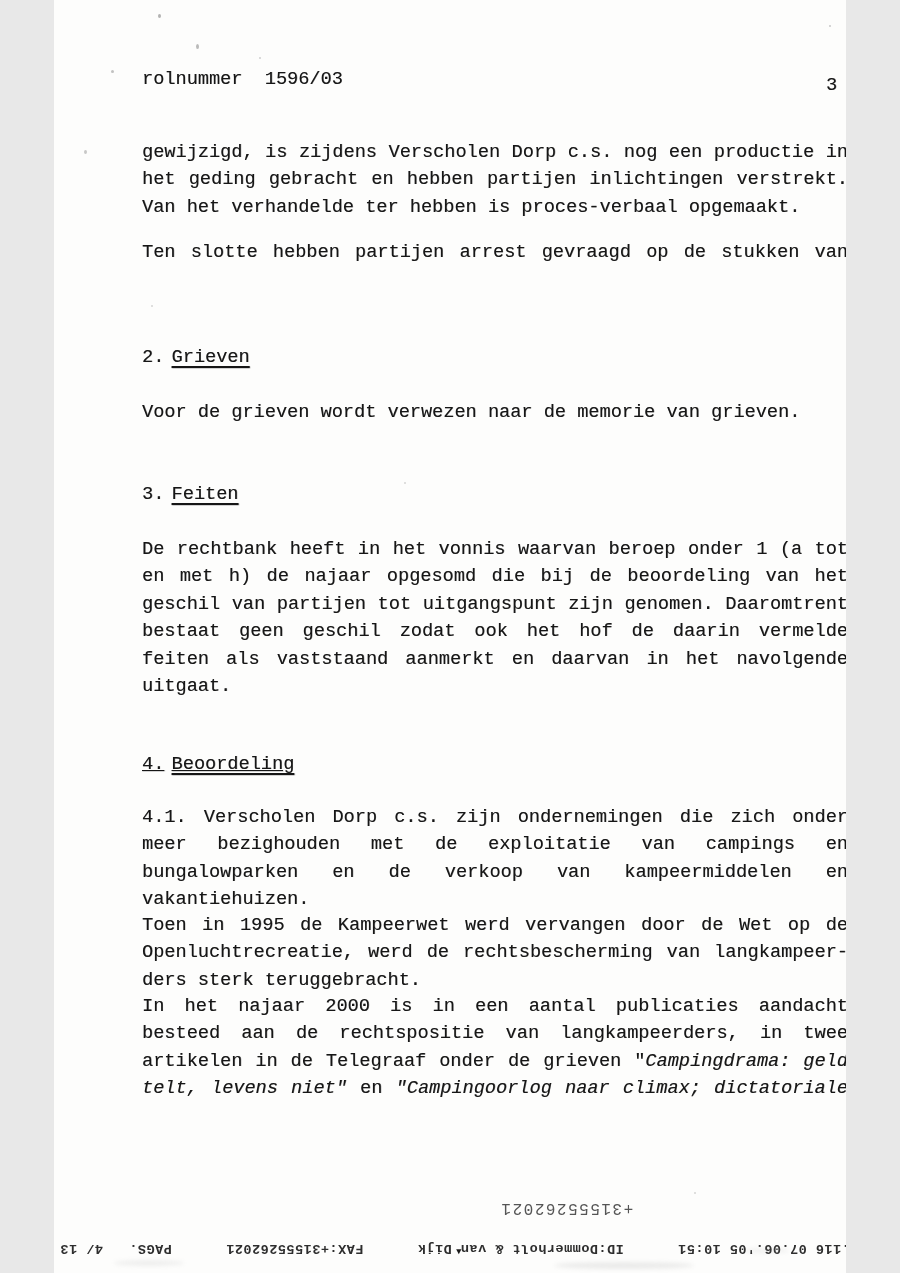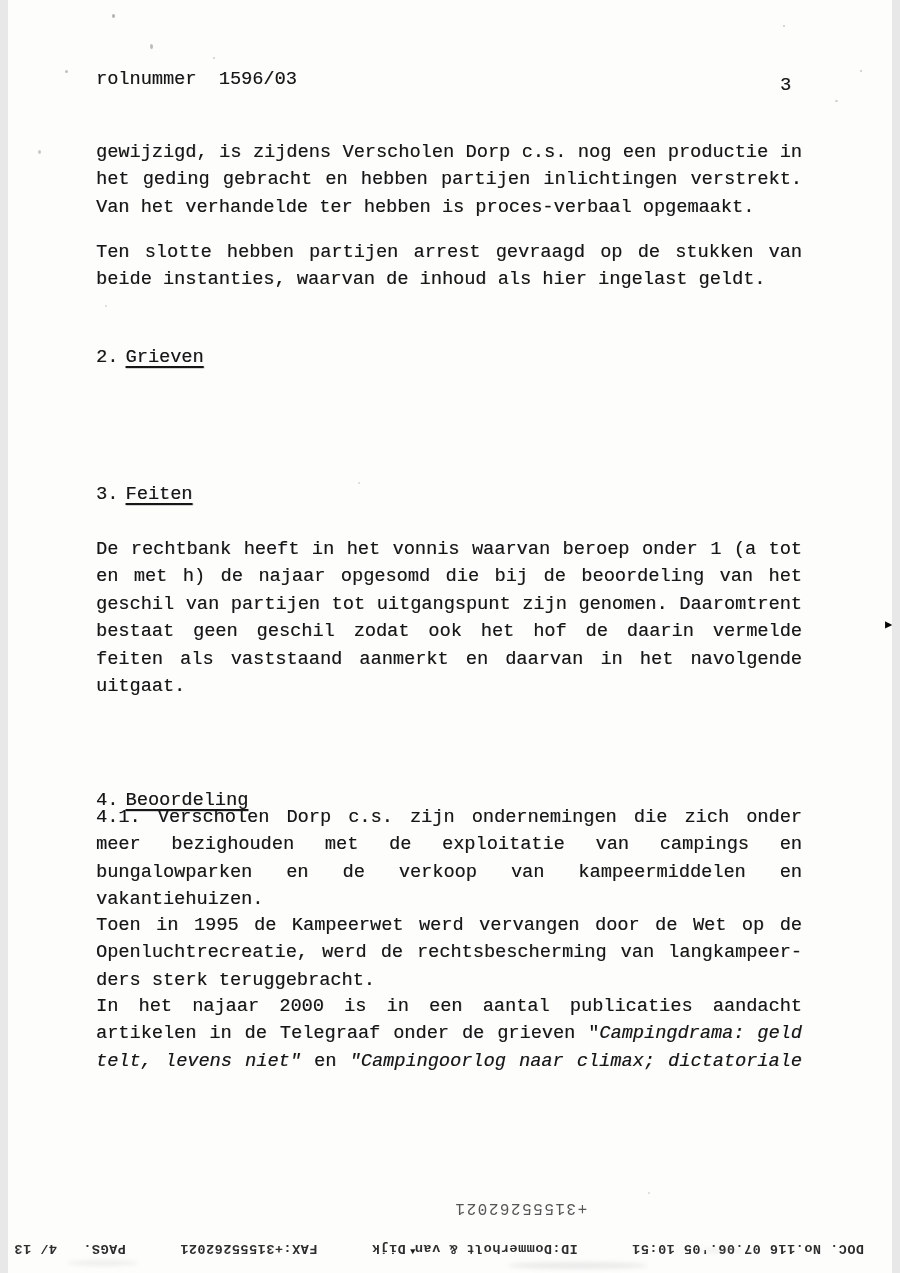--- a/index.html
+++ b/index.html
@@ -1,17 +1,17 @@
 <!DOCTYPE html>
 <html><head>
 <meta charset="utf-8">
 <style>
   html,body{margin:0;padding:0;background:#e8e8e8;}
   .page{
-    position:relative;width:884px;height:1273px;margin:0 auto;
+    position:relative;width:792px;height:1273px;margin:0 auto;
     background:#fdfdfc;color:#161616;overflow:hidden;
     font-family:"Liberation Mono","DejaVu Sans Mono",monospace;
     font-size:18.6px;line-height:27.4px;
   }
   .txt{ text-shadow:0.4px 0.4px 0 rgba(10,10,10,0.45); }
   .abs{ position:absolute; }
   .blk{ position:absolute; left:88px; width:706px; }
   .ln{ display:block; height:27.4px; white-space:normal; }
   .jl{ text-align:justify; text-align-last:justify; }
   .pre{ white-space:pre; }
@@ -46,62 +46,65 @@
   <div class="pagenum txt">3</div>
 
   <div class="blk txt" style="top:131px;margin-top:8px;">
     <div class="ln jl">gewijzigd, is zijdens Verscholen Dorp c.s. nog een productie in</div>
     <div class="ln jl">het geding gebracht en hebben partijen inlichtingen verstrekt.</div>
     <div class="ln">Van het verhandelde ter hebben is proces-verbaal opgemaakt.</div>
   </div>
 
   <div class="blk txt" style="top:239px;">
     <div class="ln jl">Ten slotte hebben partijen arrest gevraagd op de stukken van</div>
-    <div class="ln">beide instanties, waarvan de inhoud als hier ingelast geldt.</div>
   </div>
 
   <div class="heading txt" style="top:344px;">
     <span>2.</span><span class="u">Grieven</span>
   </div>
 
+  <div class="blk txt" style="top:399px;">
+    <div class="ln">Voor de grieven wordt verwezen naar de memorie van grieven.</div>
+  </div>
 
   <div class="heading txt" style="top:481px;">
     <span>3.</span><span class="u">Feiten</span>
   </div>
 
   <div class="blk txt" style="top:536px;">
     <div class="ln jl">De rechtbank heeft in het vonnis waarvan beroep onder 1 (a tot</div>
     <div class="ln jl">en met h) de najaar opgesomd die bij de beoordeling van het</div>
     <div class="ln jl">geschil van partijen tot uitgangspunt zijn genomen. Daaromtrent</div>
     <div class="ln jl">bestaat geen geschil zodat ook het hof de daarin vermelde</div>
     <div class="ln jl">feiten als vaststaand aanmerkt en daarvan in het navolgende</div>
     <div class="ln">uitgaat.</div>
   </div>
 
   <span class="arrow">▶</span>
 
-  <div class="heading txt" style="top:787px;">
+  <div class="heading txt" style="top:751px;text-decoration:underline;">
     <span>4.</span><span class="u">Beoordeling</span>
   </div>
 
   <div class="blk txt" style="top:804px;">
     <div class="ln jl">4.1. Verscholen Dorp c.s. zijn ondernemingen die zich onder</div>
     <div class="ln jl">meer bezighouden met de exploitatie van campings en</div>
     <div class="ln jl">bungalowparken en de verkoop van kampeermiddelen en</div>
     <div class="ln">vakantiehuizen.</div>
   </div>
 
   <div class="blk txt" style="top:912px;">
     <div class="ln jl">Toen in 1995 de Kampeerwet werd vervangen door de Wet op de</div>
     <div class="ln jl">Openluchtrecreatie, werd de rechtsbescherming van langkampeer-</div>
     <div class="ln">ders sterk teruggebracht.</div>
   </div>
 
   <div class="blk txt" style="top:993px;">
     <div class="ln jl">In het najaar 2000 is in een aantal publicaties aandacht</div>
+    <div class="ln jl">besteed aan de rechtspositie van langkampeerders, in twee</div>
     <div class="ln jl"><span>artikelen in de Telegraaf onder de grieven "</span><span class="it">Campingdrama: geld</span></div>
     <div class="ln jl"><span class="it">telt, levens niet"</span> <span>en</span> <span class="it">"Campingoorlog naar climax; dictatoriale</span></div>
   </div>
 
   <div class="fax fax-top pre">+31555262021</div>
   <div class="fax fax-bottom">
     <span class="pre">DOC. No.116 07.06.'05 10:51</span>
     <span class="pre">ID:Dommerholt &amp; van Dijk</span>
     <span class="pre">FAX:+31555262021</span>
     <span class="pre">PAGS.   4/ 13</span>

